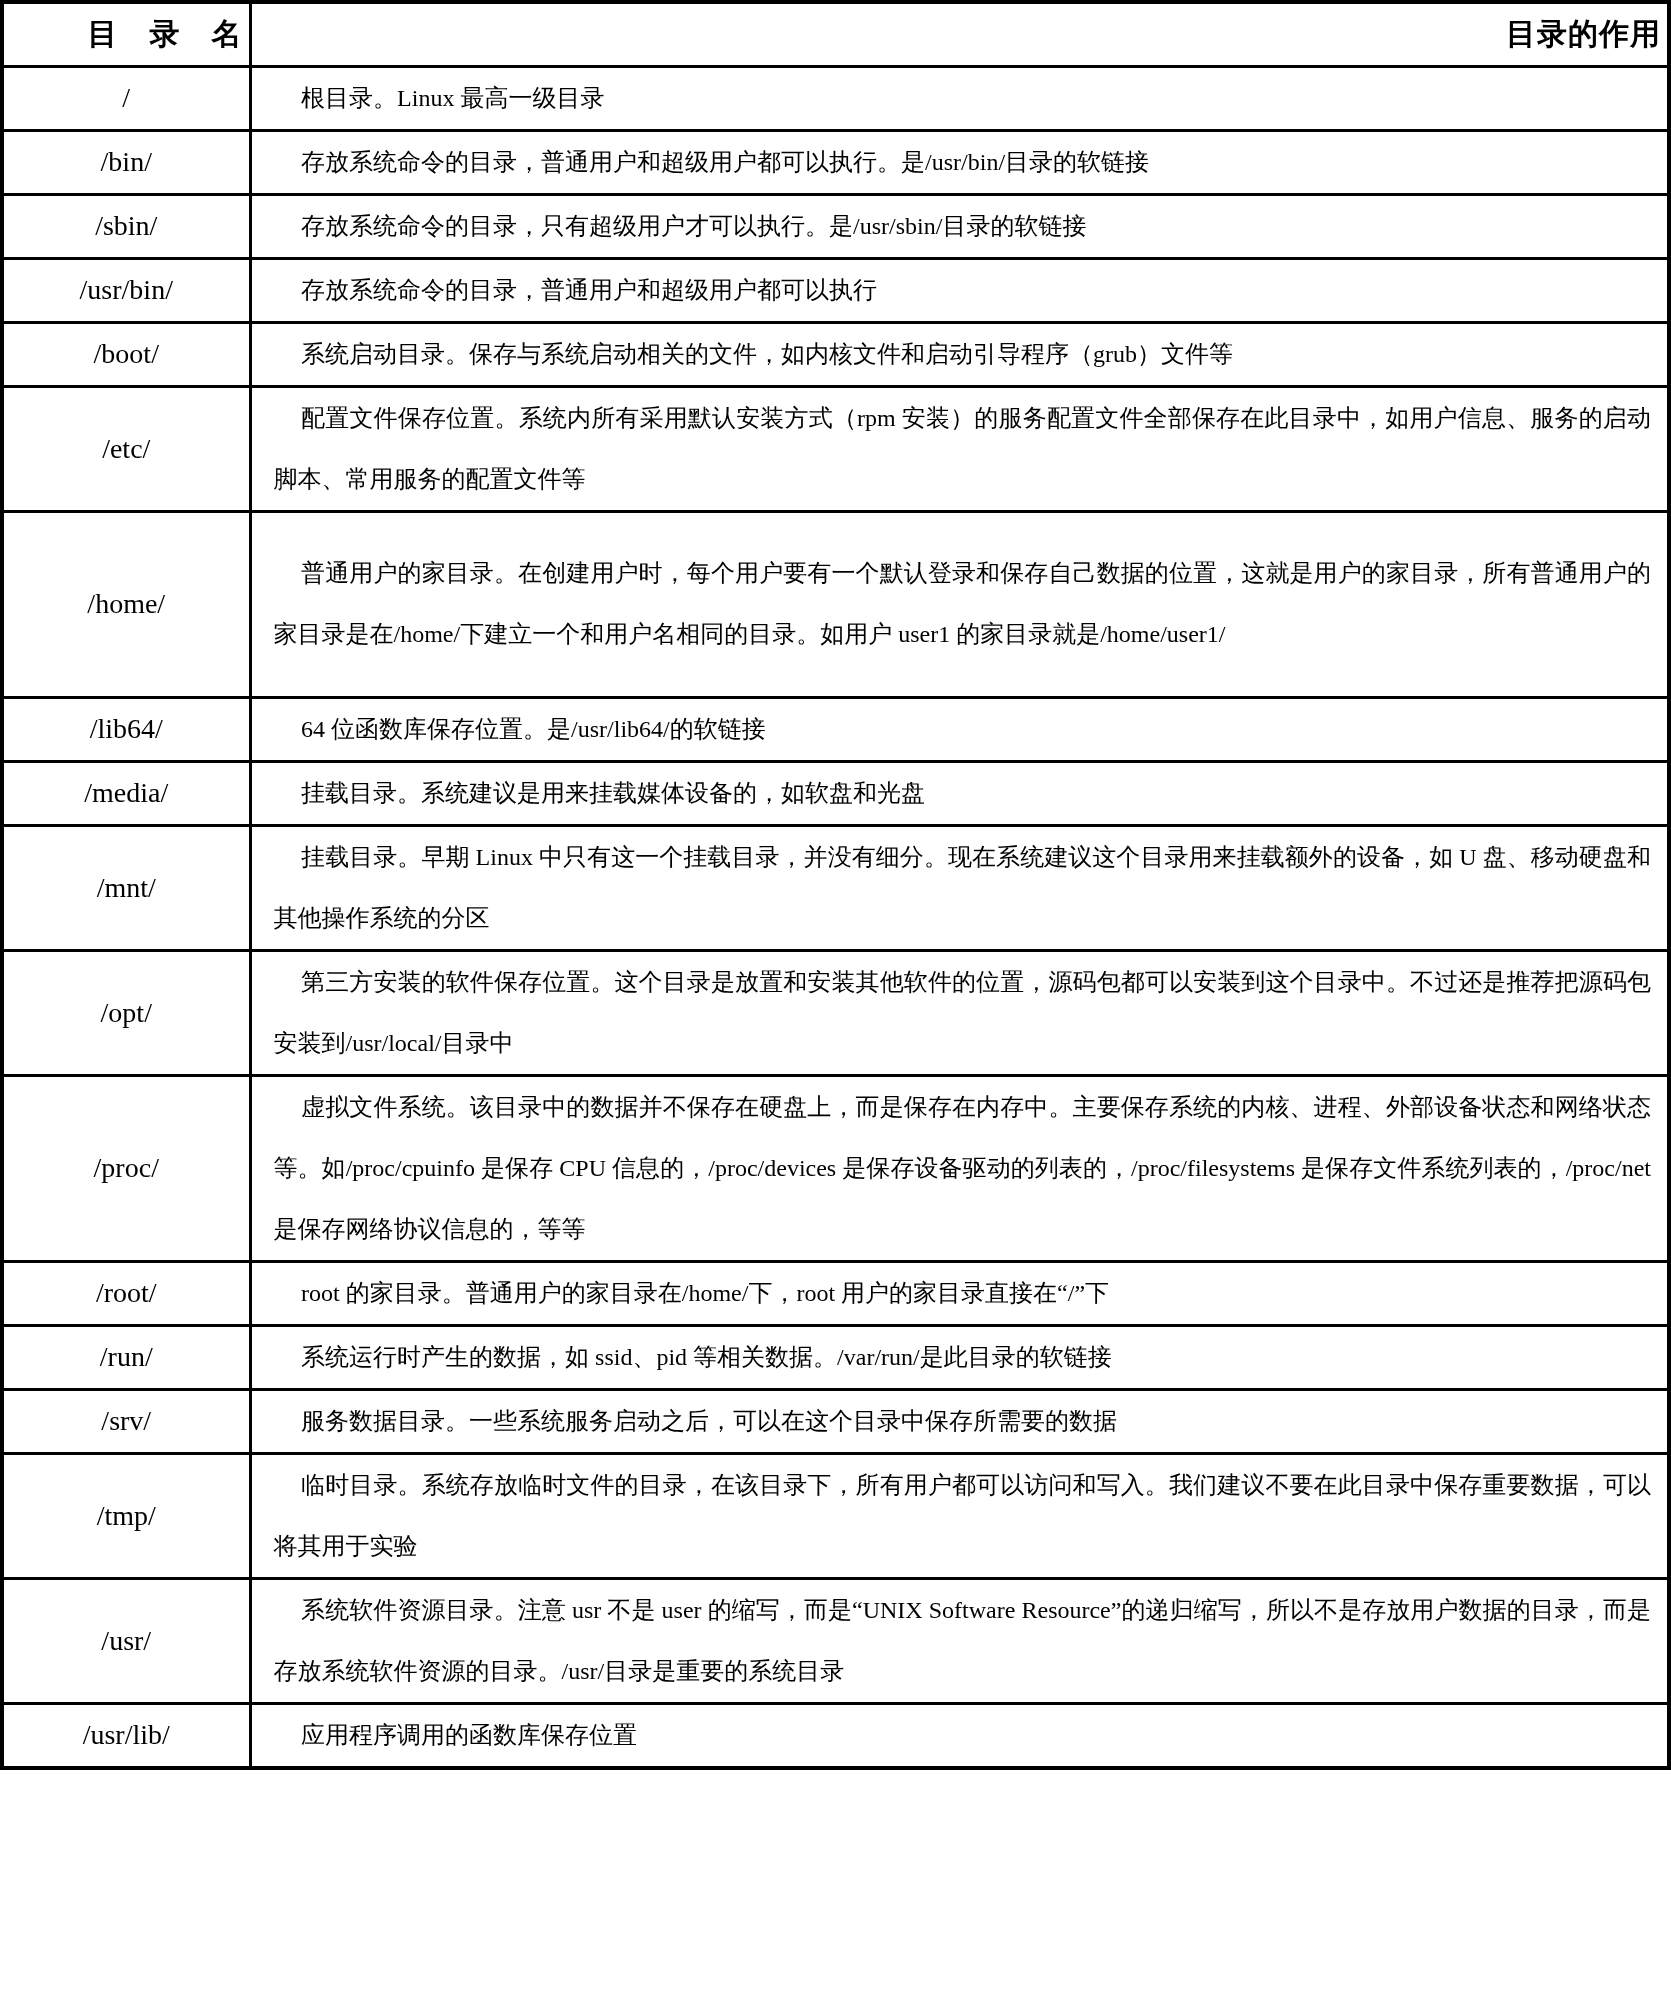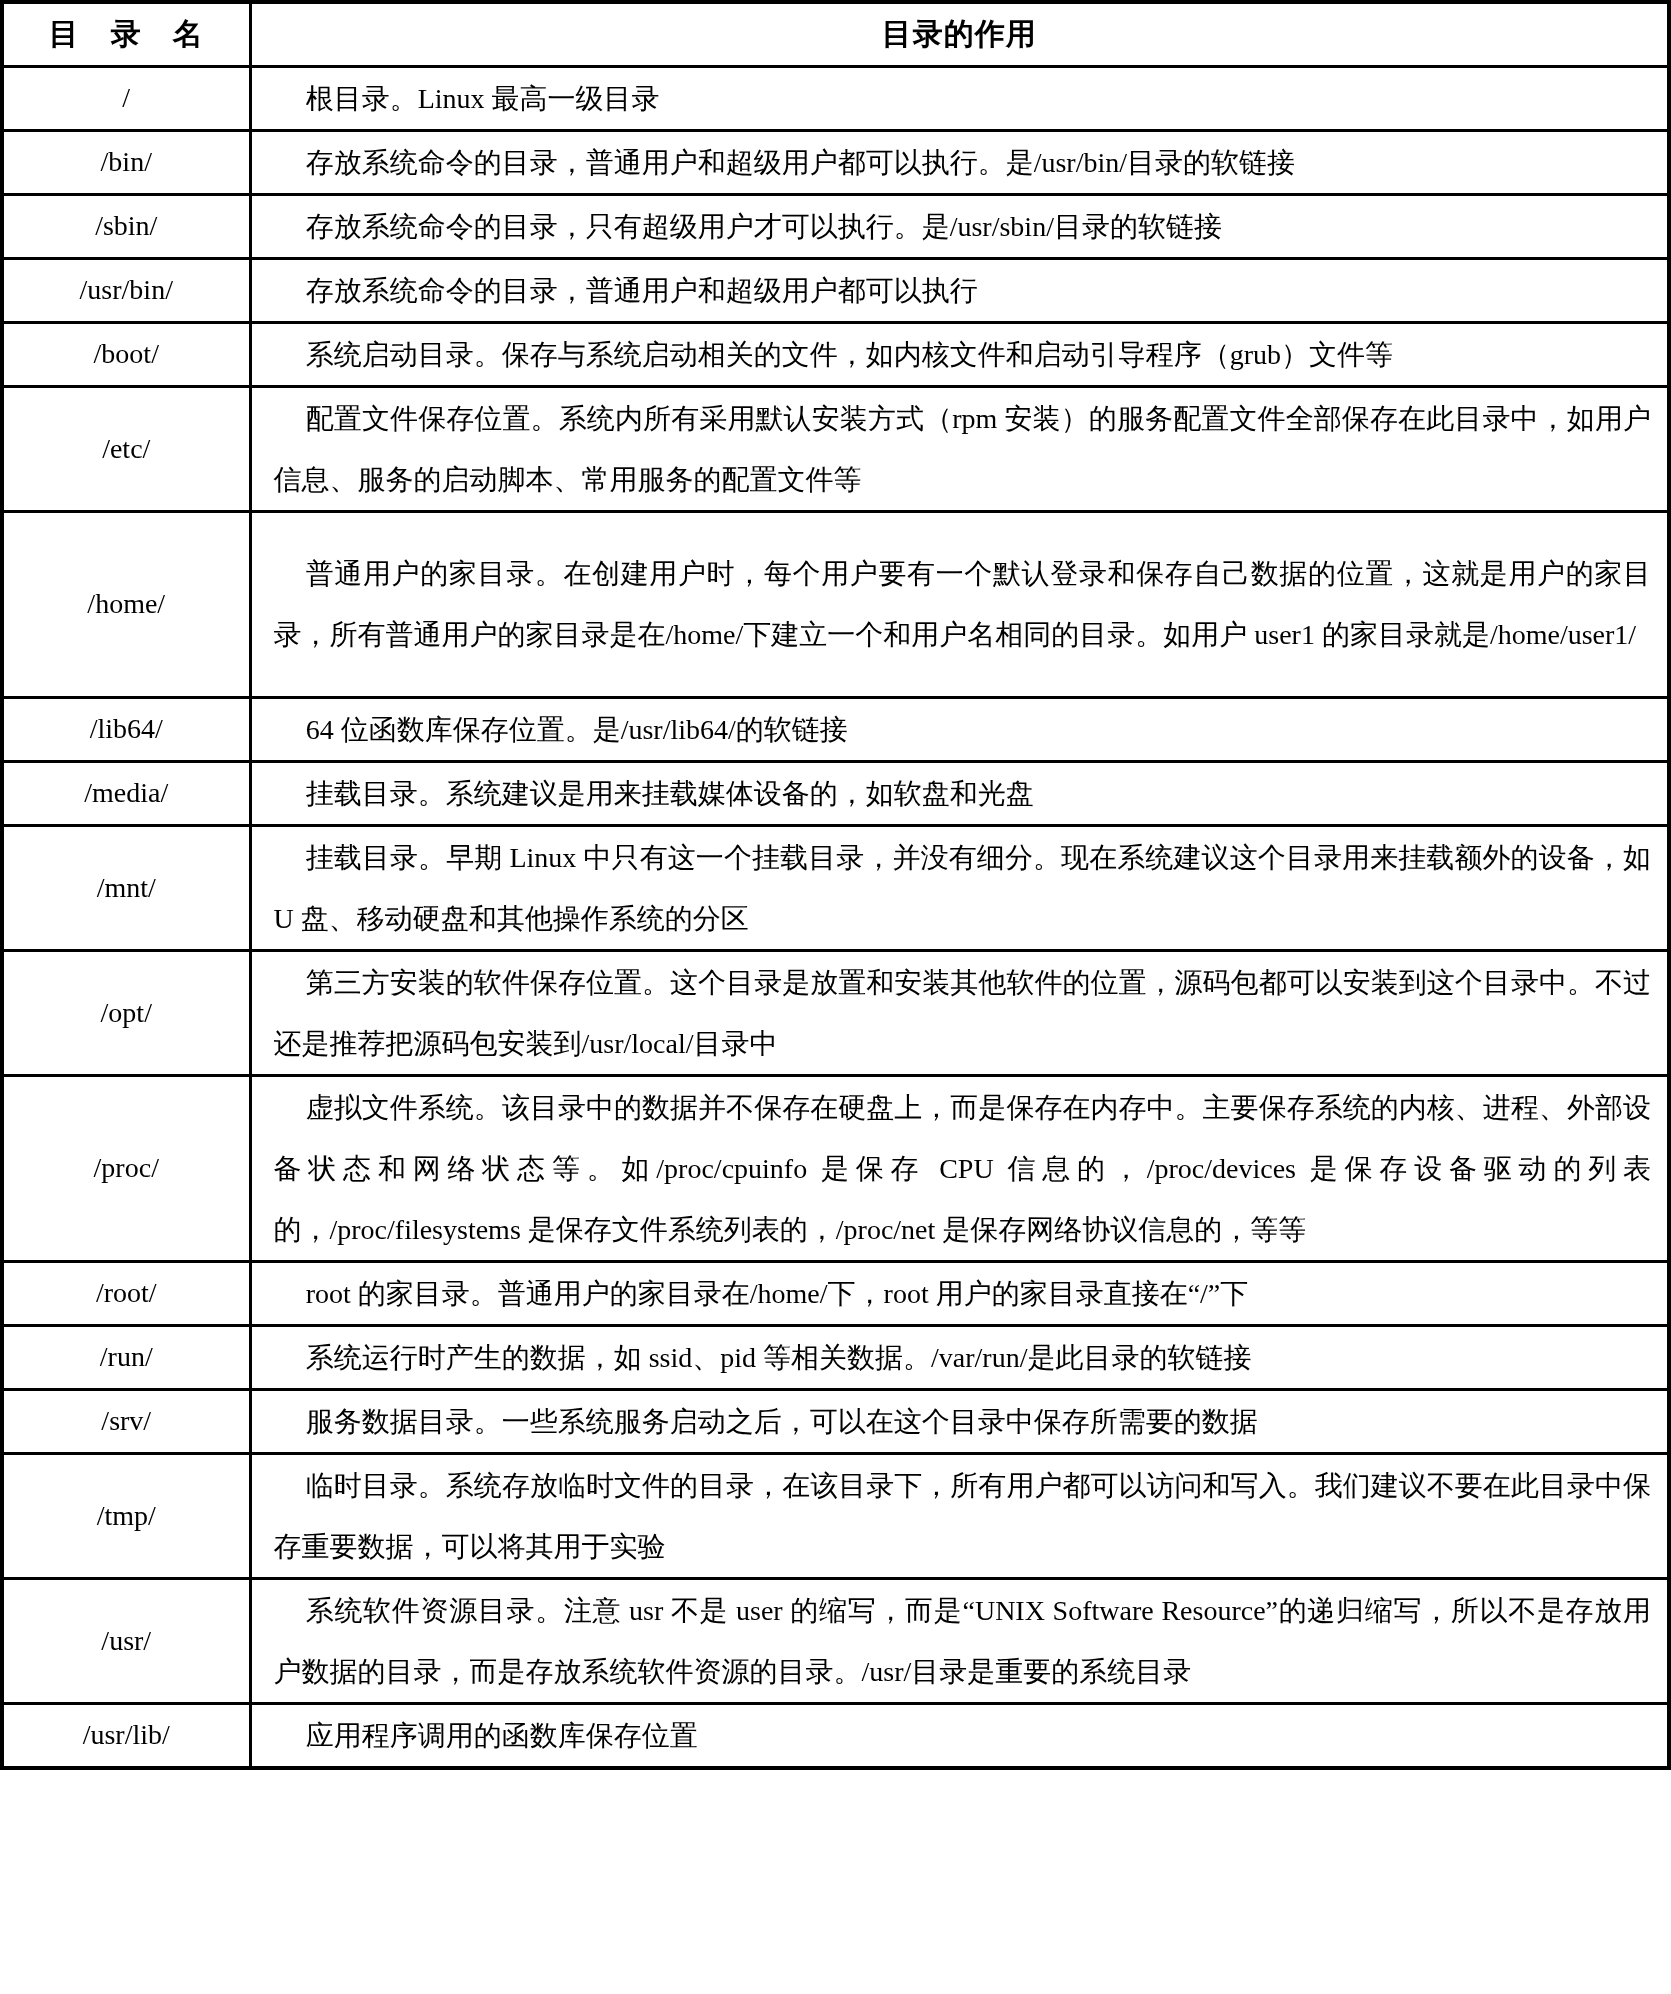--- a/index.html
+++ b/index.html
@@ -32,39 +32,39 @@
     overflow: hidden;
   }
   tr.trh  { height: 64px;  }
   tr.r1   { height: 63px;  }
   tr.r2   { height: 122px; }
   tr.r3   { height: 186px; }
   th.hcell {
     font-family: Liberation Sans, sans-serif;
     font-weight: bold;
     font-size: 30px;
-    text-align: center;
+    text-align: right;
     padding: 0 6px;
     letter-spacing: 1px;
   }
   td.name-cell {
     text-align: center;
     font-size: 28px;
     padding: 0 4px;
   }
   td.desc-cell {
     padding: 0 16px 0 22px;
   }
   td.desc-cell p {
     margin: 0;
     text-align: justify;
     text-justify: inter-ideograph;
     text-indent: 1.15em;
     line-height: 61px;
-    font-size: 28px;
+    font-size: 24px;
   }
 </style>
 </head>
 <body>
 
 <div class="page">
   <table class="dir-table">
     <colgroup>
       <col class="c-name">
       <col class="c-desc">

